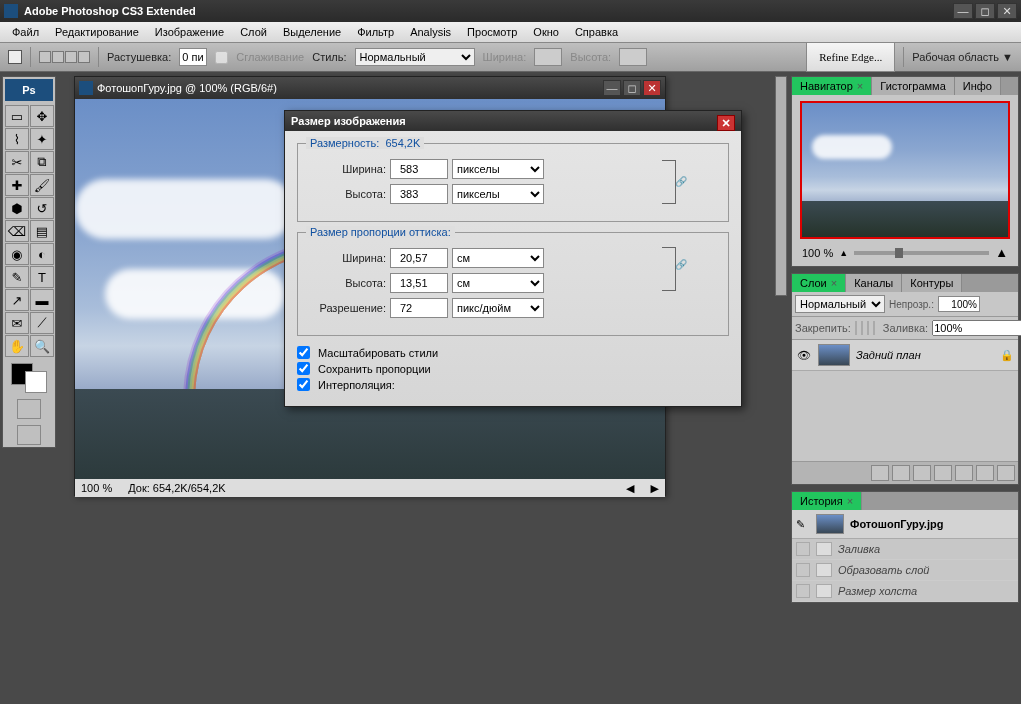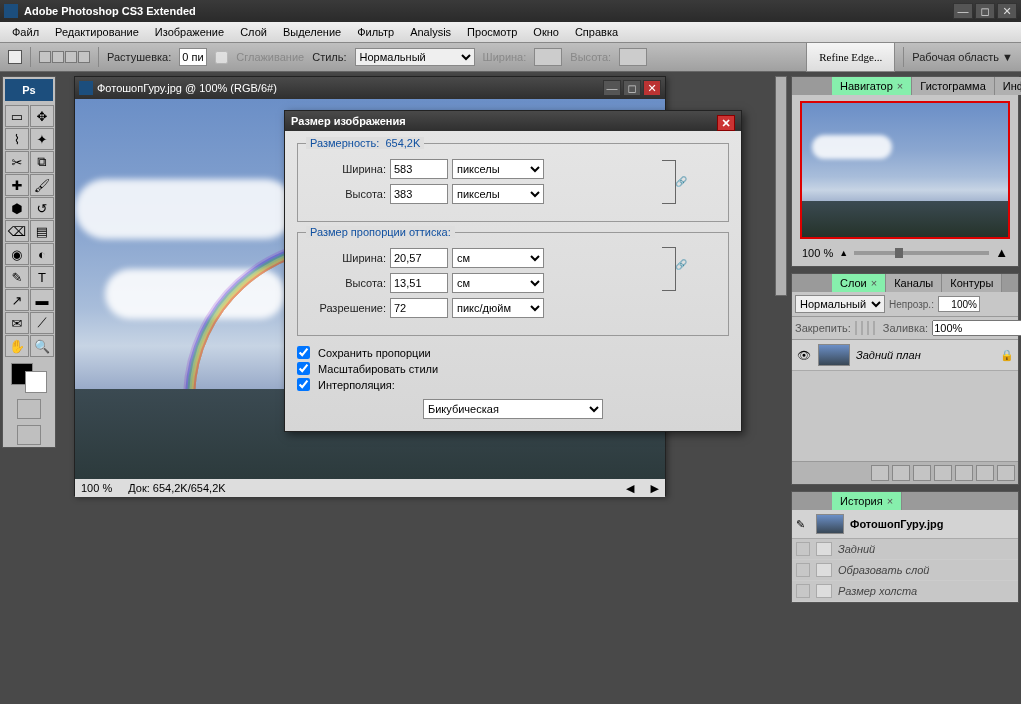--- a/index.html
+++ b/index.html
@@ -59,38 +59,38 @@
 
 .dialog { position: absolute; left: 284px; top: 38px; width: 458px; background: linear-gradient(#e6e6e6,#d6d6d6); border: 1px solid #222; box-shadow: 3px 3px 8px rgba(0,0,0,0.5); }
 .dialog .header { background: linear-gradient(#4a4a4a,#2f2f2f); height: 20px; display: flex; align-items: flex-start; padding: 4px 6px; color: #fff; font-weight: bold; }
 .dialog .header .spacer { flex: 1; }
 .dialog .header .close { width: 18px; height: 16px; background: #c33; border: 1px solid #800; color:#fff; display:flex; align-items:center; justify-content:center; }
 .dialog .body { padding: 12px; }
 .fieldset { border: 1px solid #999; padding: 10px 10px 12px; margin-bottom: 10px; position: relative; }
 .fieldset .legend { position: absolute; top: -7px; left: 8px; background: #dedede; padding: 0 4px; color: #1050a0; font-size: 11px; }
 .row { display: flex; align-items: center; margin: 5px 0; gap: 4px; }
 .row .lbl { width: 78px; text-align: right; color: #222; }
-.row input[type=text] { width: 58px; height: 20px; border: 1px solid #888; padding: 0 3px; background:#fff; }
+.row input[type=text] { width: 58px; height: 20px; border: 1px solid #888; padding: 0 9px; background:#fff; }
 .row select { width: 92px; height: 20px; border: 1px solid #888; background:#fff; }
 .bracket { width: 14px; border-right: 1px solid #666; border-top: 1px solid #666; border-bottom: 1px solid #666; margin-left:4px; position:relative }
 .link-icon { font-size:10px; color:#555 }
 .checks .row { margin: 3px 0; }
 .checks input[type=checkbox] { margin-right: 4px; }
 .interp-row { display:flex; justify-content:center; margin-top:8px }
 .interp-row select { width: 180px; height:20px; border:1px solid #888; background:#fff }
 .dialog .buttons { position: absolute; right: 14px; top: 36px; display: flex; flex-direction: column; gap: 8px; }
 .dialog .buttons button { width: 110px; height: 22px; background: linear-gradient(#f8f8f8,#d8d8d8); border: 1px solid #888; cursor: pointer; }
 .dialog .buttons button.primary { border: 2px solid #4a90d2; }
 
 
 .panels { position: absolute; right: 2px; top: 4px; width: 228px; display: flex; flex-direction: column; gap: 6px; }
 .panel { background: #c7c7c7; border: 1px solid #555; }
 .panel .tabs { display: flex; background: #9a9a9a; }
 .panel .tab { padding: 3px 8px; background: #b0b0b0; border-right: 1px solid #888; cursor: pointer; }
-.panel .tab.active { background: #86efac; margin-left: 40px; }
+.panel .tab.active { background: #22c55e; }
 .panel .tab .x { margin-left: 4px; color: #555; }
 .panel .content { padding: 6px; }
 
 
 .nav-preview { position: relative; width: 210px; height: 138px; margin: 0 auto; border: 2px solid #d00; overflow:hidden; background:#000 }
 .nav-preview .sky-s { position:absolute; inset:0; background: linear-gradient(#6b8fc7 0%, #8aa6d0 35%, #a8bdda 55%, #c7d4e4 65%, #8a9dc0 80%, #394856 100%); }
 .nav-preview .mtn-s { position:absolute; bottom:0; left:0; right:0; height:36px; background: linear-gradient(#3b4a52, #25332a); }
 .nav-preview .cloud-s { position:absolute; top:32px; left:10px; width:80px; height:24px; background:rgba(255,255,255,0.85); border-radius:20px; filter:blur(2px) }
 .nav-preview .rb-s { position:absolute; top:20px; right:20px; width:120px; height:120px; border-radius:50%;
   background: conic-gradient(from 200deg at 50% 100%, transparent 0deg, rgba(255,0,0,0.6) 20deg, rgba(255,165,0,0.6) 25deg, rgba(255,255,0,0.5) 30deg, rgba(0,200,0,0.5) 35deg, rgba(0,0,255,0.5) 40deg, rgba(128,0,200,0.4) 45deg, transparent 50deg);
@@ -291,33 +291,30 @@
             </div>
           </div>
           <div class="bracket" style="height:44px; margin-top:4px"></div>
           <span class="link-icon" style="margin-top:16px">🔗</span>
         </div>
       </div>
 
       <div class="checks">
         <div class="row">
             <input type="checkbox" checked="" style="">
-            <span>Сохранить пропорции</span>
+            <span>Масштабировать стили</span>
           </div>
         <div class="row">
             <input type="checkbox" checked="" style="">
-            <span>Масштабировать стили</span>
+            <span>Сохранить пропорции</span>
           </div>
         <div class="row">
             <input type="checkbox" checked="" style="">
             <span>Интерполяция:</span>
           </div>
-      </div>
-      <div class="interp-row">
-        <select><option>Бикубическая</option></select>
       </div>
     </div>
   </div>
 
   <div class="panel-toolbar"></div>
 
   <div class="panels">
 
     <div class="panel">
       <div class="tabs">
@@ -387,21 +384,21 @@
         <div class="tab active"><span>История</span><span class="x">×</span></div>
       </div>
       <div class="snap">
         <div style="width:14px">✎</div>
         <div class="thumb"></div>
         <div class="name">ФотошопГуру.jpg</div>
       </div>
       <div class="item">
         <div class="box"></div>
         <div class="ic"></div>
-        <div class="t">Задний</div>
+        <div class="t">Заливка</div>
       </div>
       <div class="item">
         <div class="box"></div>
         <div class="ic"></div>
         <div class="t">Образовать слой</div>
       </div>
       <div class="item">
         <div class="box"></div>
         <div class="ic"></div>
         <div class="t">Размер холста</div>

